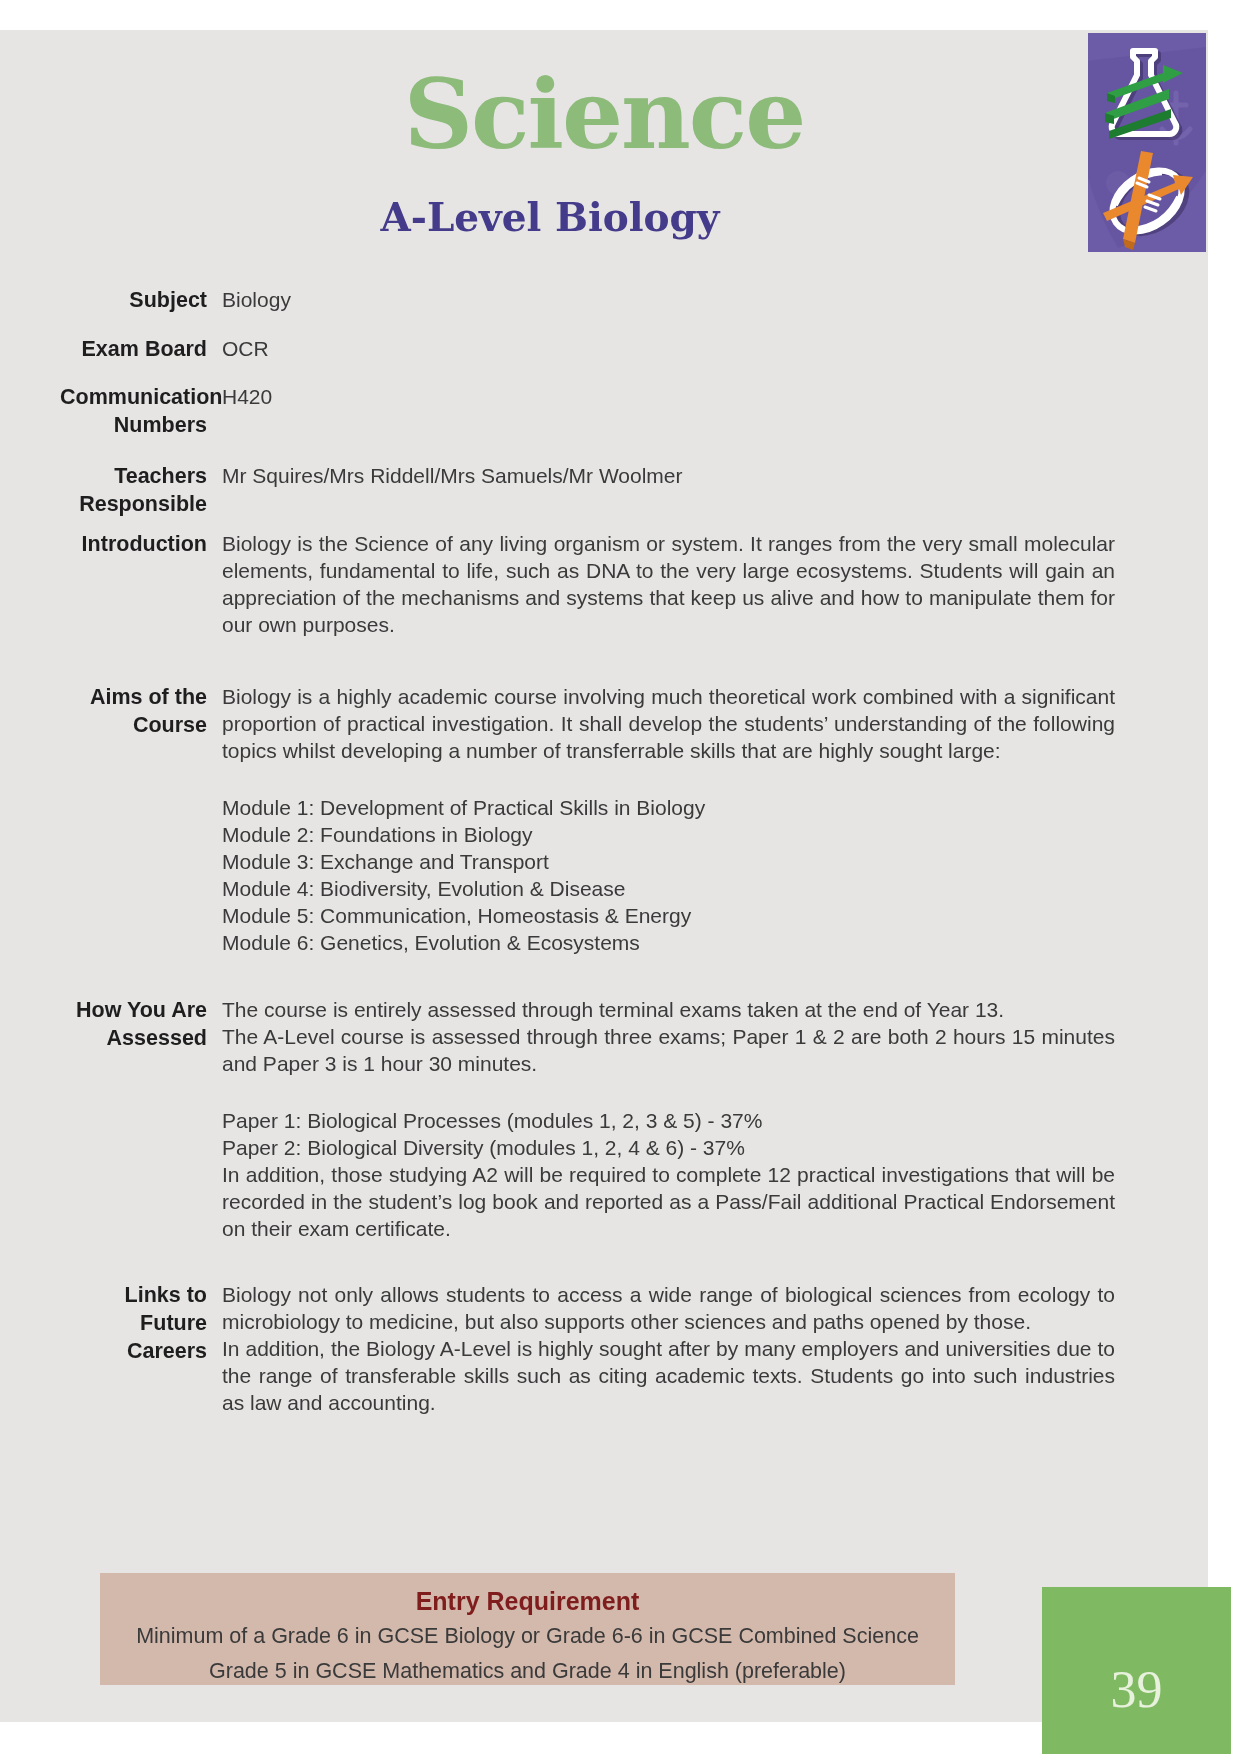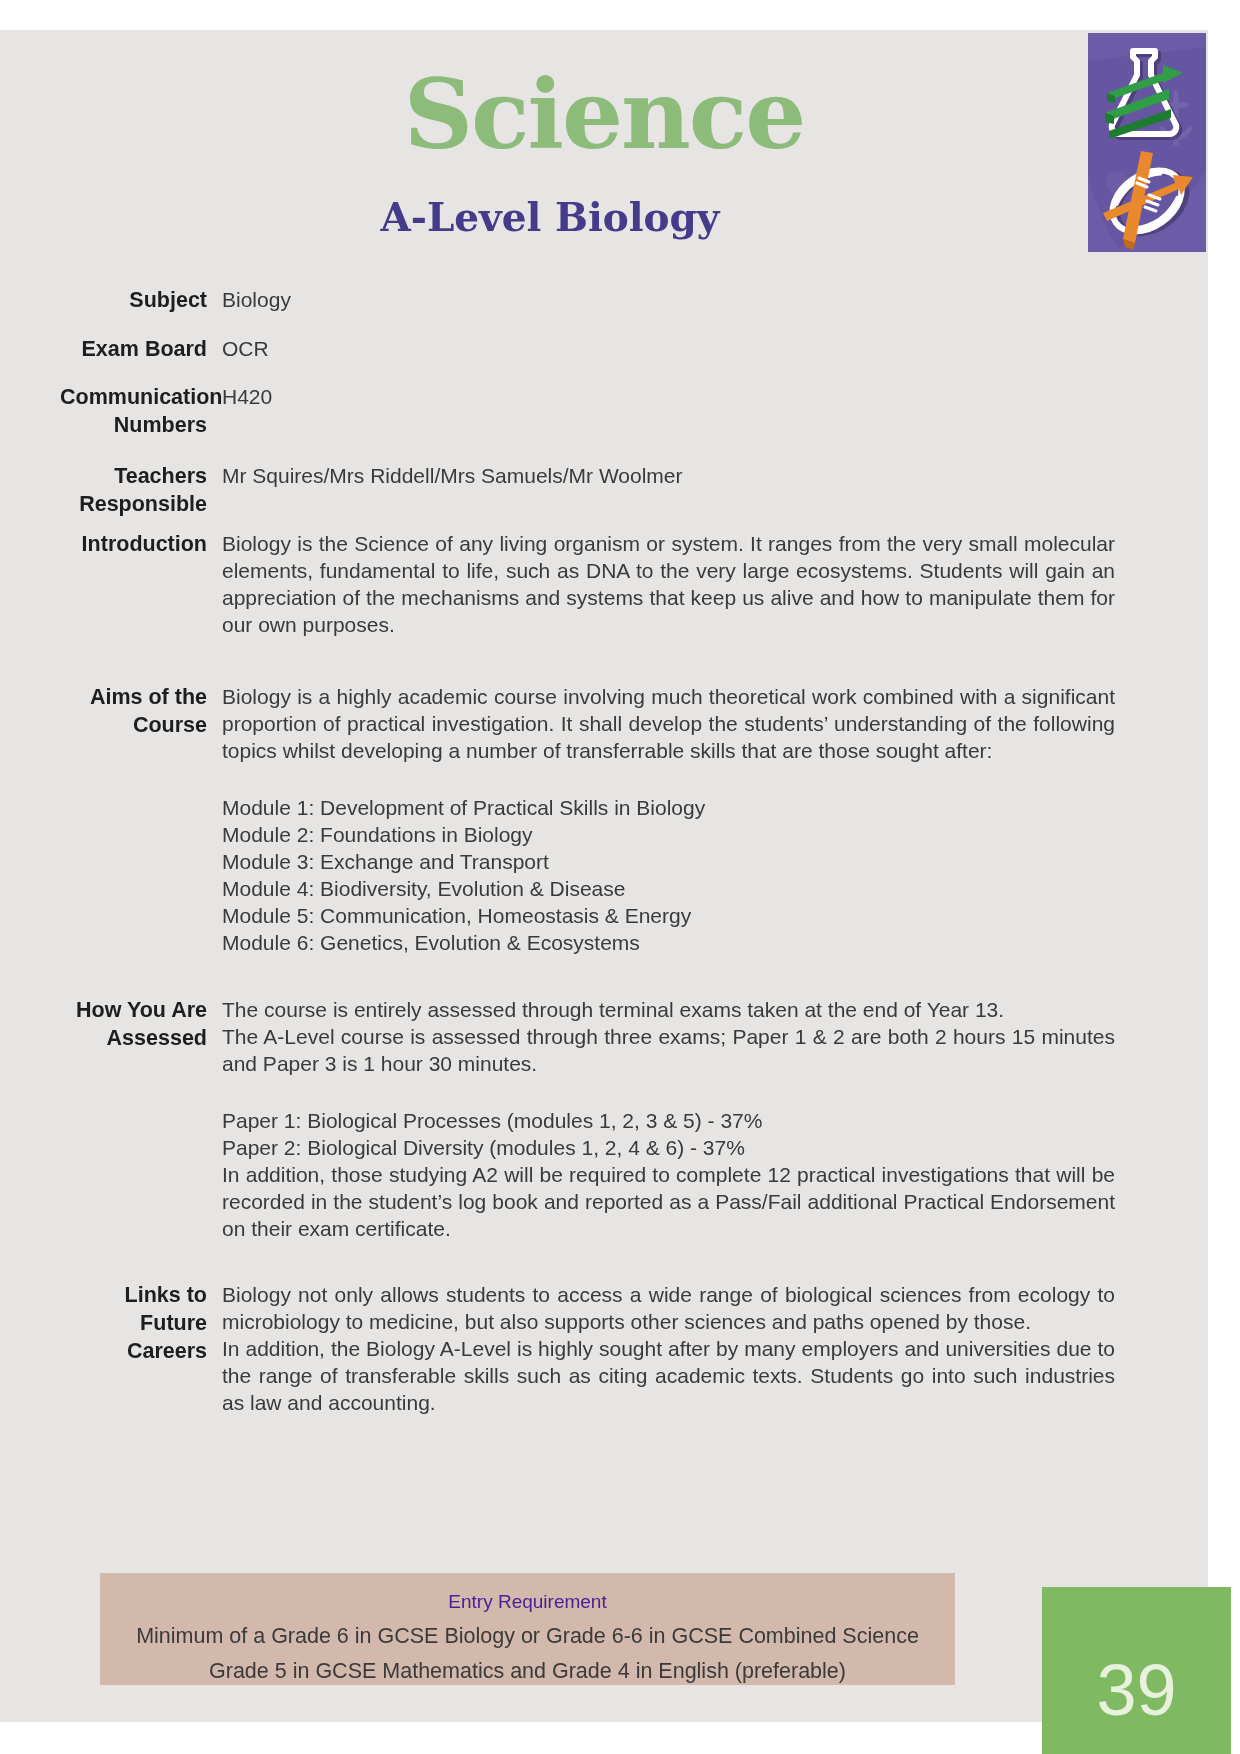--- a/index.html
+++ b/index.html
@@ -43,28 +43,28 @@
   .list div { line-height:27px; }
   .gap-top { margin-top:30px; }
   .m21 { margin-top:21px;justify-content:center; } .m20 { margin-top:20px; } .m23 { margin-top:23px; }
   .m12 { margin-top:12px; } .m45 { margin-top:45px; } .m40 { margin-top:40px; }
   .m39 { margin-top:39px; }
   .entry-box {
     position:absolute; left:100px; top:1573px; width:855px; height:112px;
     background:#d3b8ac; text-align:center; color:#302c2a;
     padding-top:15px; box-sizing:border-box;
   }
-  .entry-title { font-weight:400; font-size:19px; line-height:27px; color:#4c1d95; }
+  .entry-title { font-weight:700; font-size:25px; line-height:27px; color:#7f1d1d; }
   .entry-line { font-size:21.5px; line-height:27px; color:#3a3a3a;margin-top:8px; }
   .page-number-box {
     position:absolute; left:1042px; top:1587px; width:189px; height:167px;
     background:#7fba63; display:flex; align-items:center; justify-content:center;
   }
   .page-number {
-    font-family:Liberation Sans, sans-serif; font-size:72px; color:#e7f1dc;
+    font-family:Liberation Serif, serif; font-size:52px; color:#e7f1dc;
     line-height:1;
     margin-top:38px;
   }
 </style>
 </head>
 <body>
 
 <div class="page-bg"></div>
 
 <h1 class="title">Science</h1>
@@ -141,21 +141,21 @@
   <div class="section m12">
     <div class="s-label">Introduction</div>
     <div class="s-body">
       <p>Biology is the Science of any living organism or system. It ranges from the very small molecular elements, fundamental to life, such as DNA to the very large ecosystems. Students will gain an appreciation of the mechanisms and systems that keep us alive and how to manipulate them for our own purposes.</p>
     </div>
   </div>
 
   <div class="section m45">
     <div class="s-label">Aims of the Course</div>
     <div class="s-body">
-      <p>Biology is a highly academic course involving much theoretical work combined with a significant proportion of practical investigation. It shall develop the students’ understanding of the following topics whilst developing a number of transferrable skills that are those sought after:</p>
+      <p>Biology is a highly academic course involving much theoretical work combined with a significant proportion of practical investigation. It shall develop the students’ understanding of the following topics whilst developing a number of transferrable skills that are highly sought large:</p>
       <div class="list">
         <div>Module 1: Development of Practical Skills in Biology</div>
         <div>Module 2: Foundations in Biology</div>
         <div>Module 3: Exchange and Transport</div>
         <div>Module 4: Biodiversity, Evolution &amp; Disease</div>
         <div>Module 5: Communication, Homeostasis &amp; Energy</div>
         <div>Module 6: Genetics, Evolution &amp; Ecosystems</div>
       </div>
     </div>
   </div>

